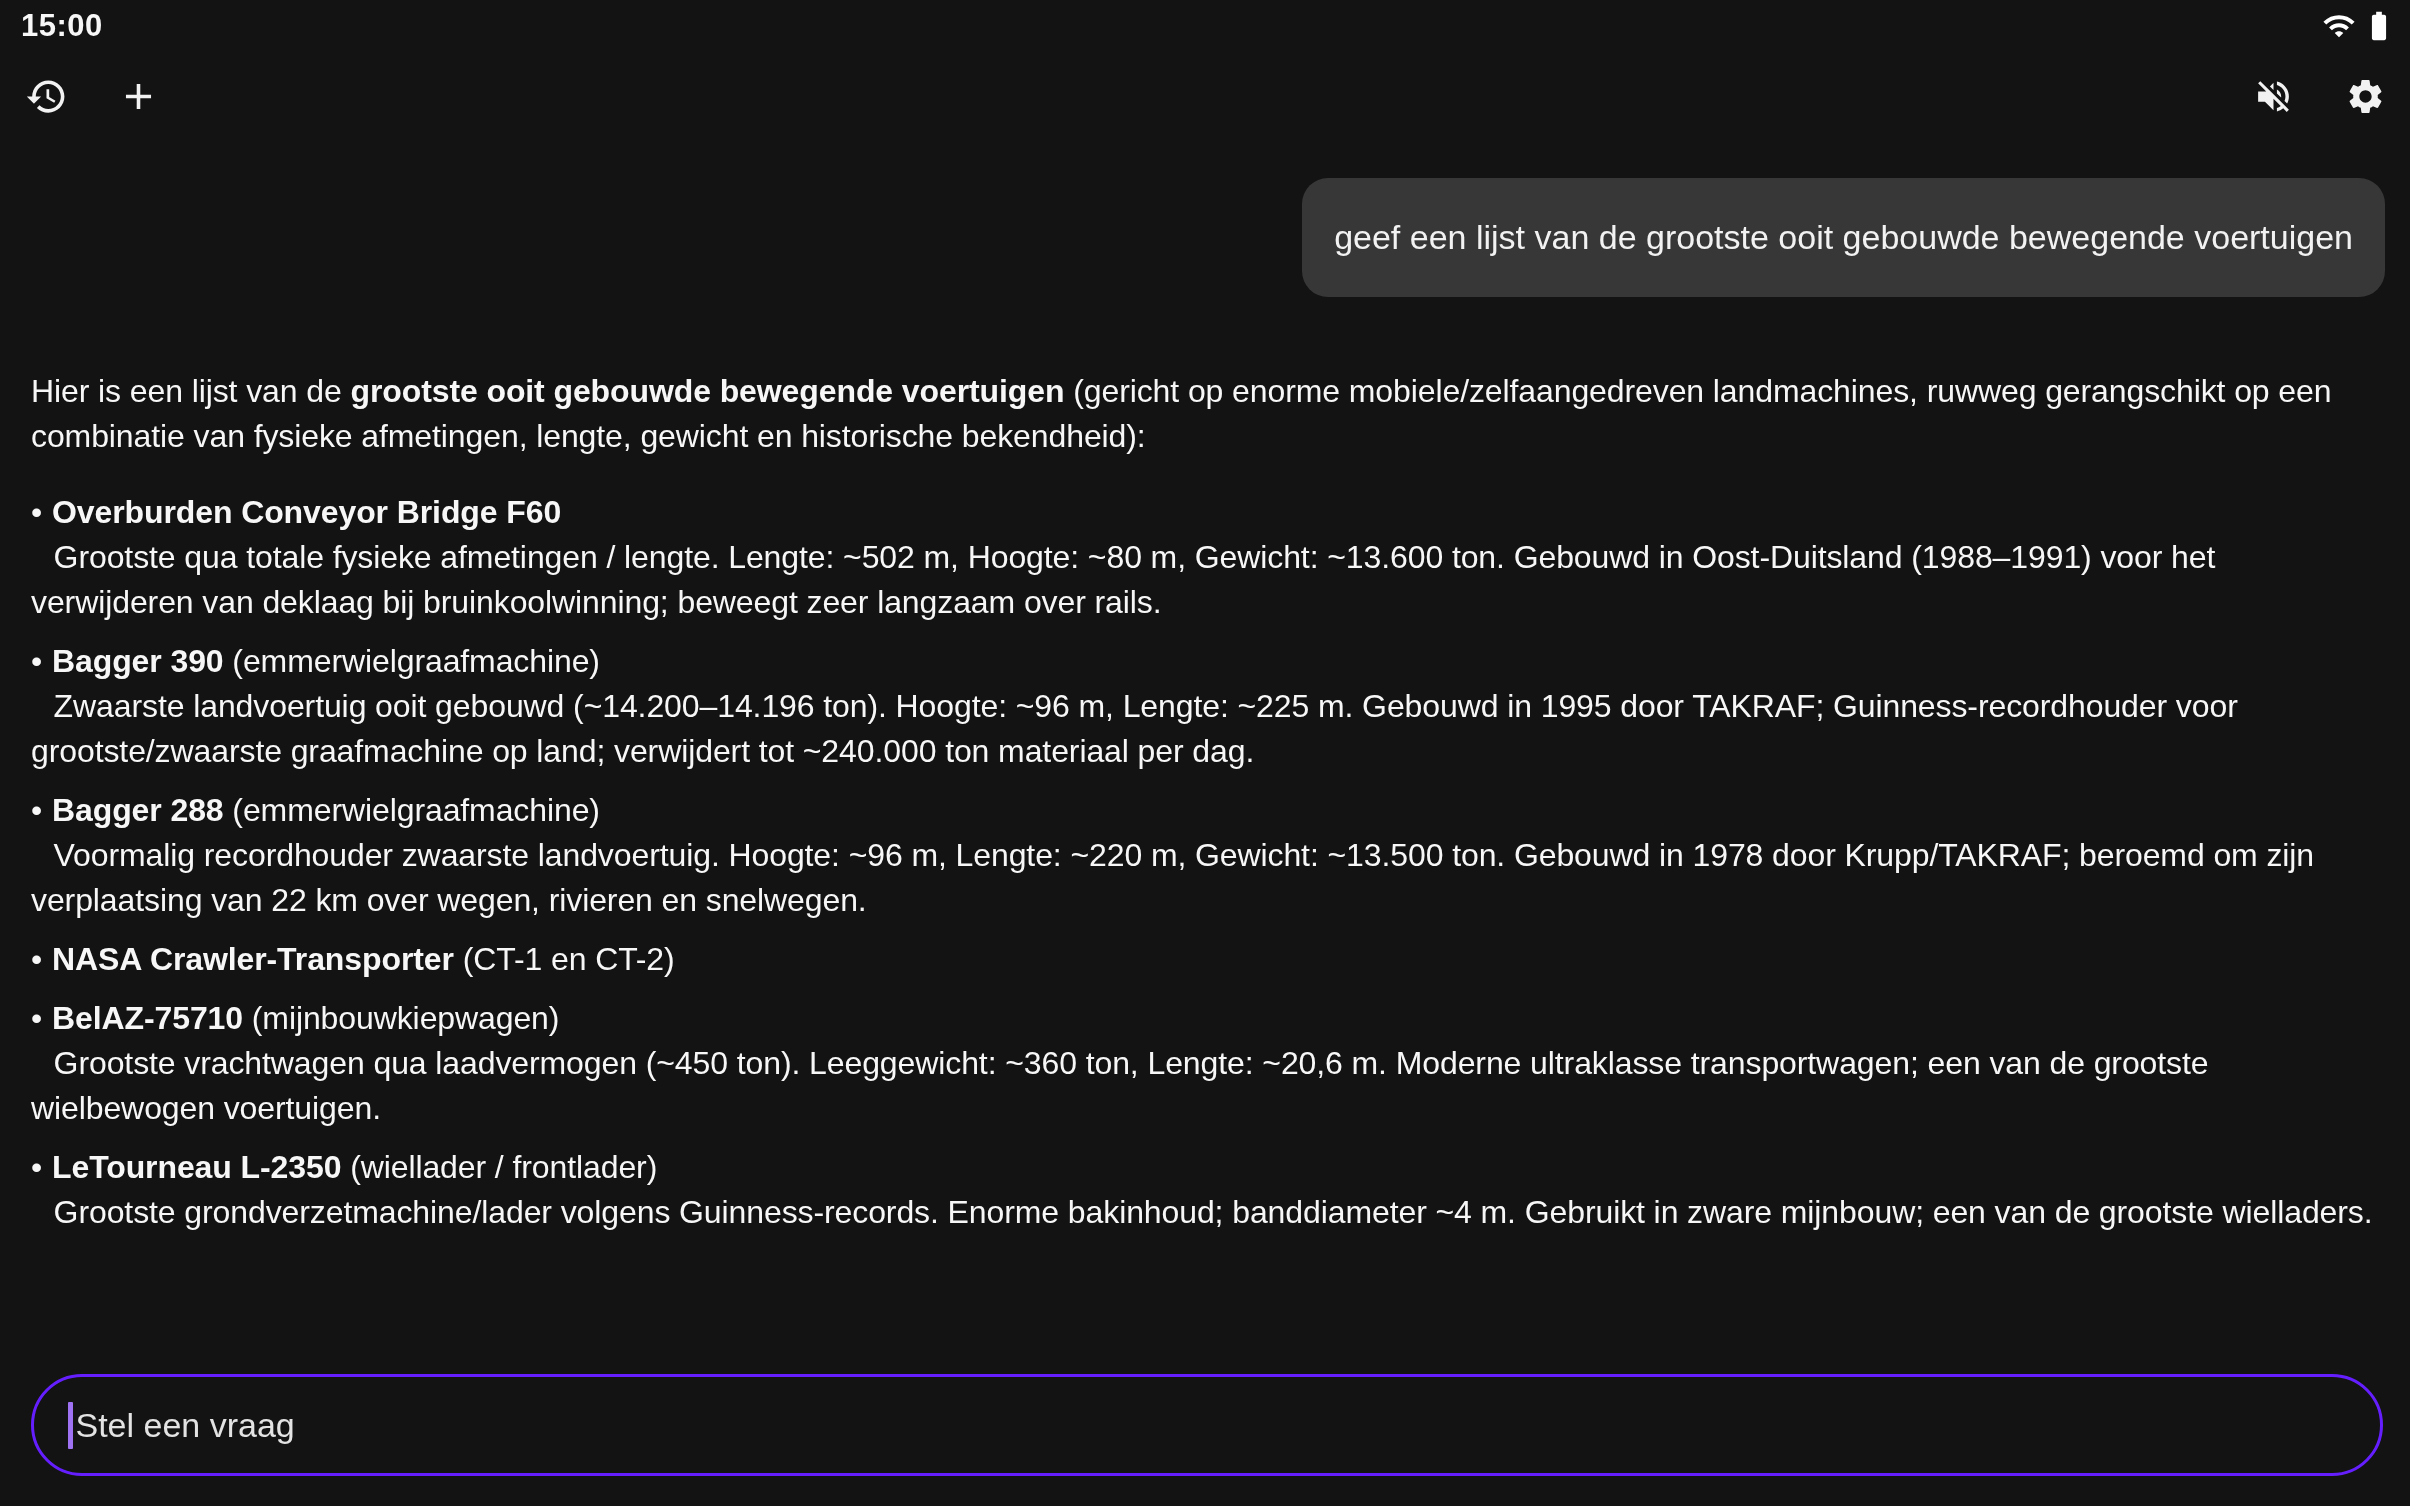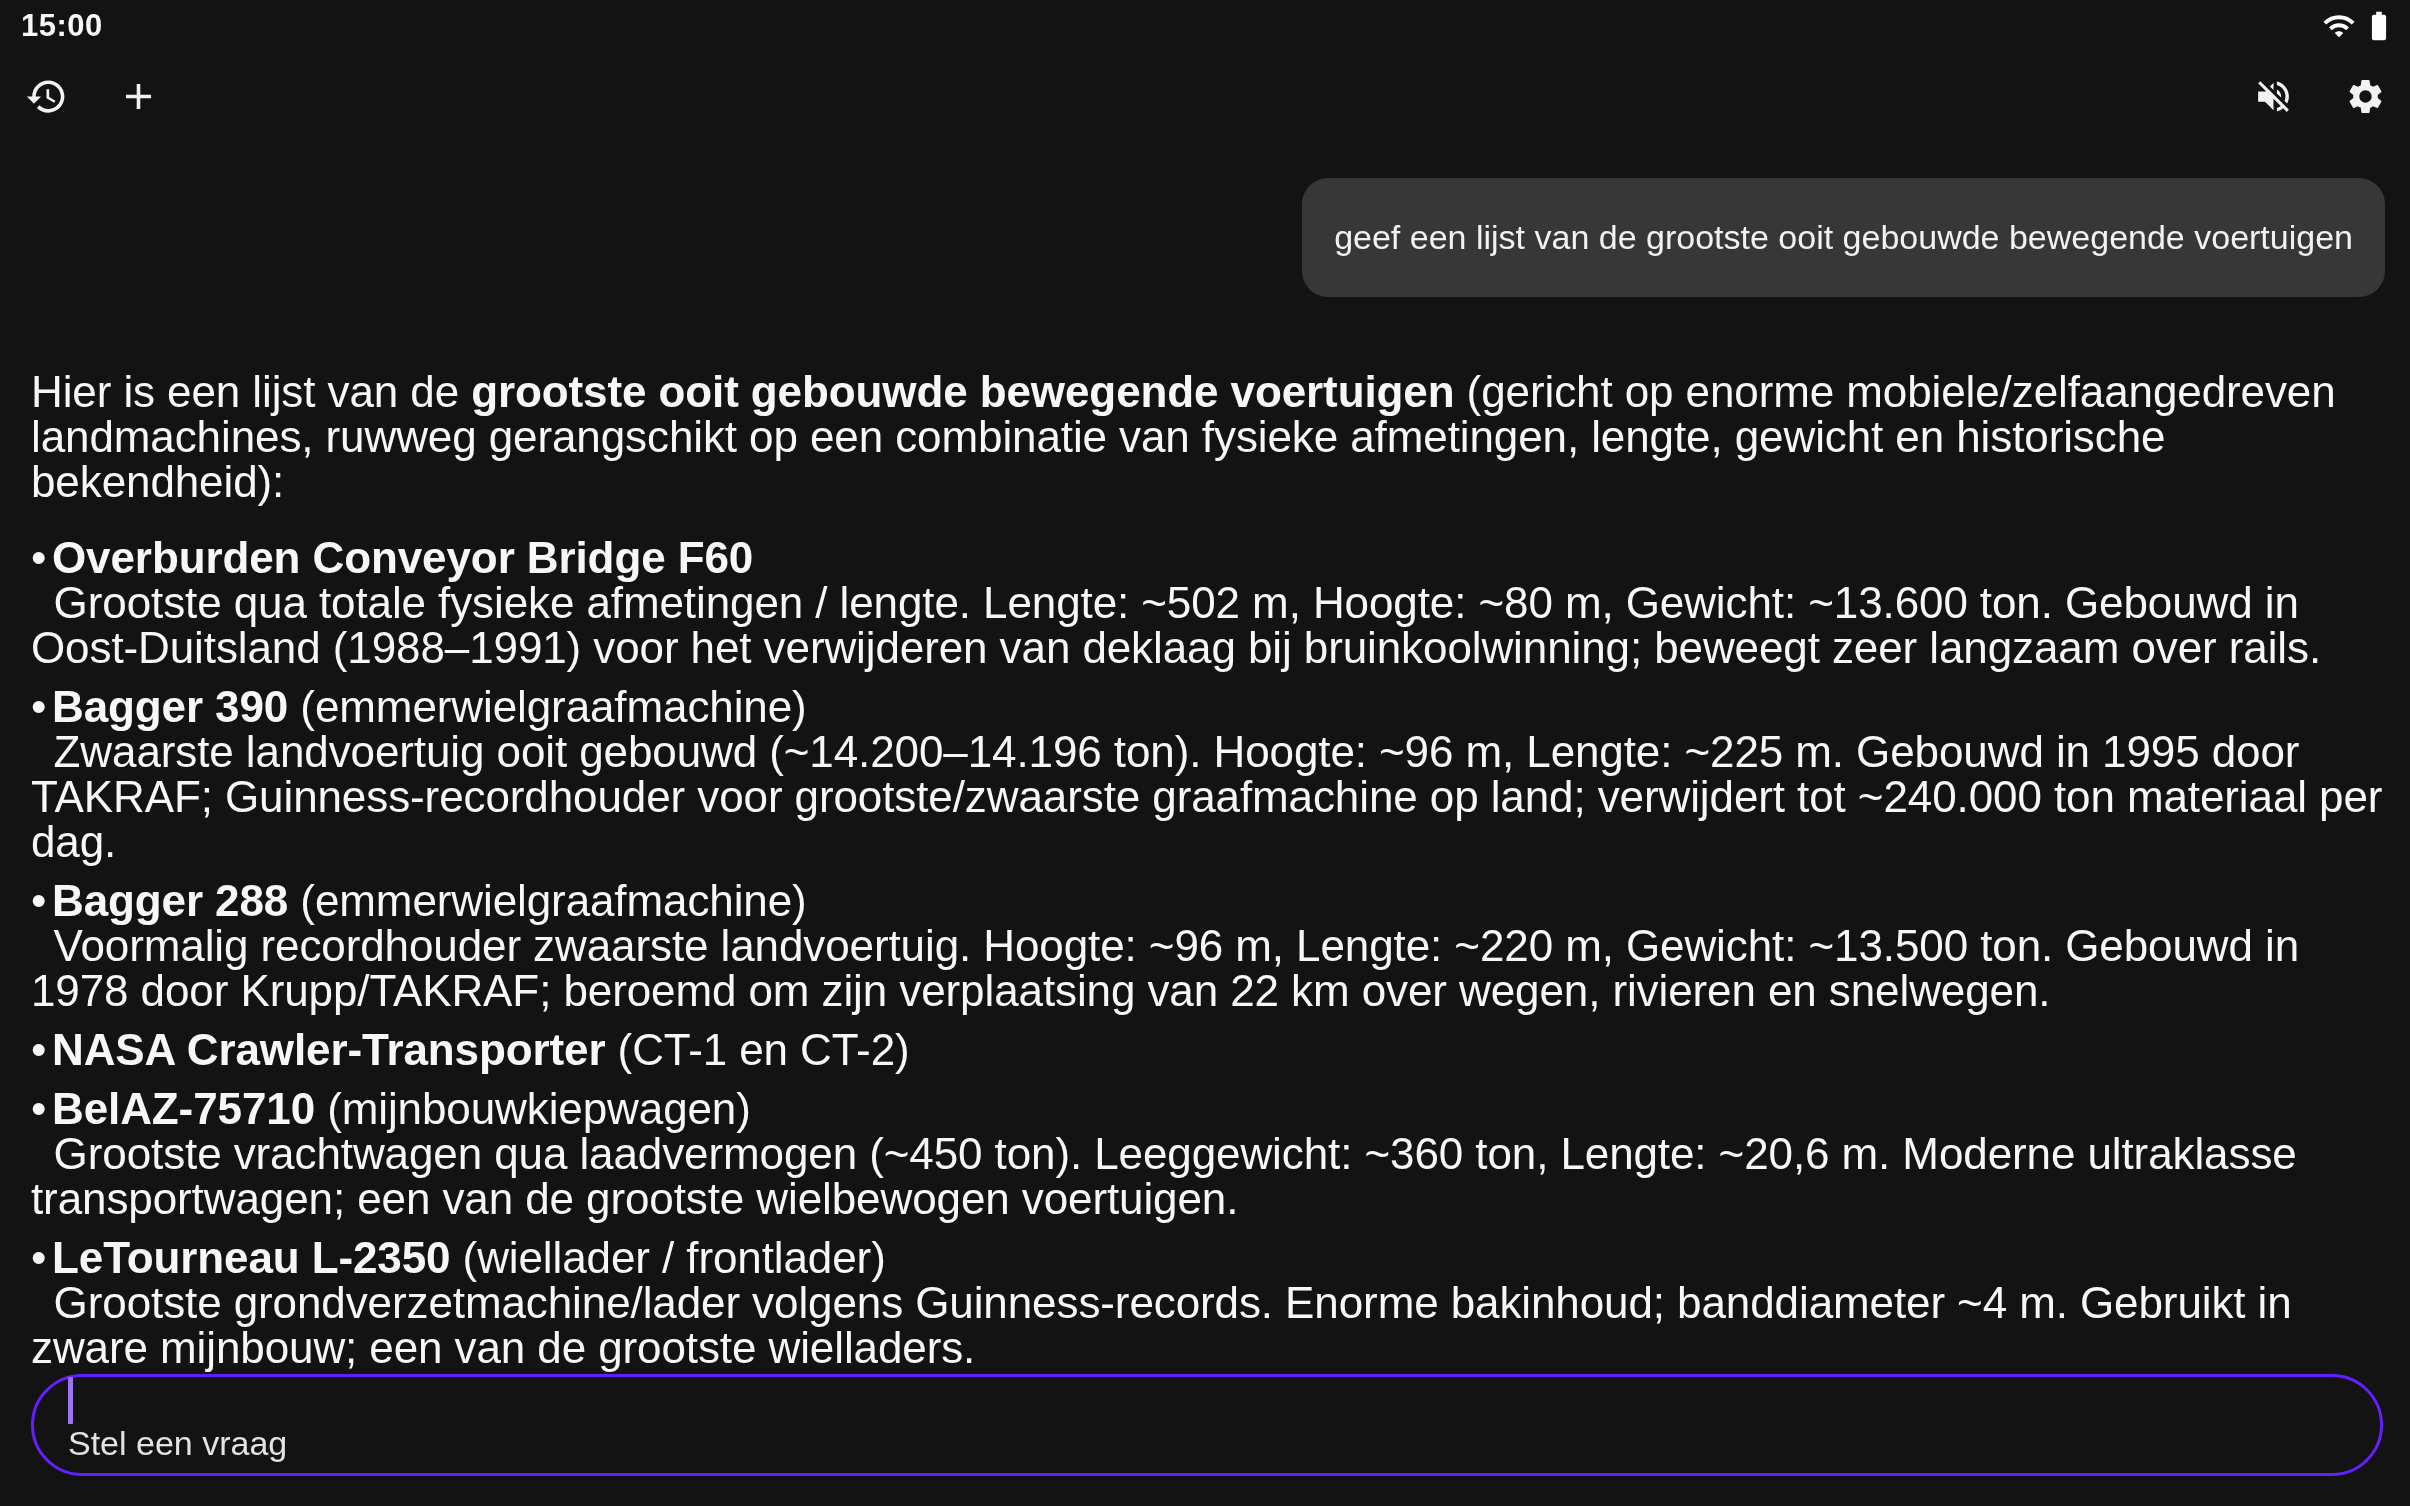--- a/index.html
+++ b/index.html
@@ -17,31 +17,31 @@
   .toolbar{display:flex;justify-content:space-between;align-items:center;padding:24.5px 24.5px 0 24.5px;height:47px;}
   .toolbar-left,.toolbar-right{display:flex;align-items:center;gap:49px;}
   .icon-btn{width:43px;height:43px;display:flex;align-items:center;justify-content:center;cursor:pointer;}
   .icon-btn svg{display:block;}
   
   .user-row{display:flex;justify-content:flex-end;margin:58px 26px 0 0;}
   .bubble{
     background:#373737;color:#f2f2f2;font-size:34px;line-height:45px;
     padding:37px 32px;border-radius:26px;max-width:1412px;
   }
-  .response{margin:72px 28px 0 31px;font-size:44px;line-height:45px;letter-spacing:-0.1px;}
+  .response{margin:72px 28px 0 31px;font-size:32px;line-height:45px;letter-spacing:-0.1px;}
   .intro{margin:0 0 31px 0;}
   b{font-weight:700;}
   .item{margin-bottom:14px;}
   .item-title .item-bullet{display:inline-block;width:21px;}
   .item-desc{text-indent:22.6px;}
   
   .composer{
     position:absolute;left:31px;right:28px;bottom:31px;height:96px;
     border:3.8px solid #651FFF;border-radius:53px;box-sizing:content-box;
-    display:flex;padding:0 34px;cursor:text;background:#131313;flex-direction:column;
+    display:flex;align-items:center;padding:0 34px;cursor:text;background:#131313;
   }
   .cursor{width:4.7px;height:47px;background:#9E72F2;margin-right:2.8px;border-radius:0.9px;flex:0 0 auto;}
   .placeholder{font-size:34px;color:#E3E3E3;}
 </style>
 </head>
 <body>
 
 <div class="statusbar">
   <div class="status-time">15:00</div>
   <div class="status-icons">

